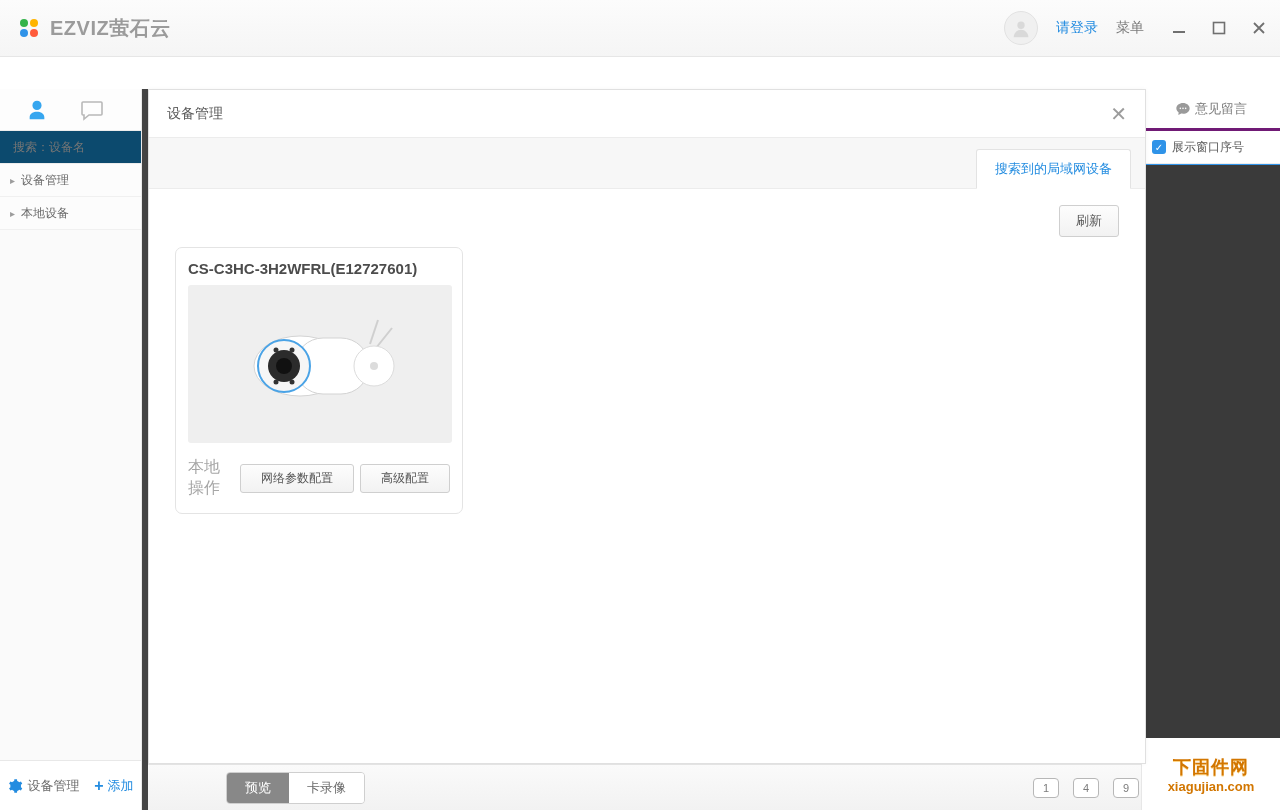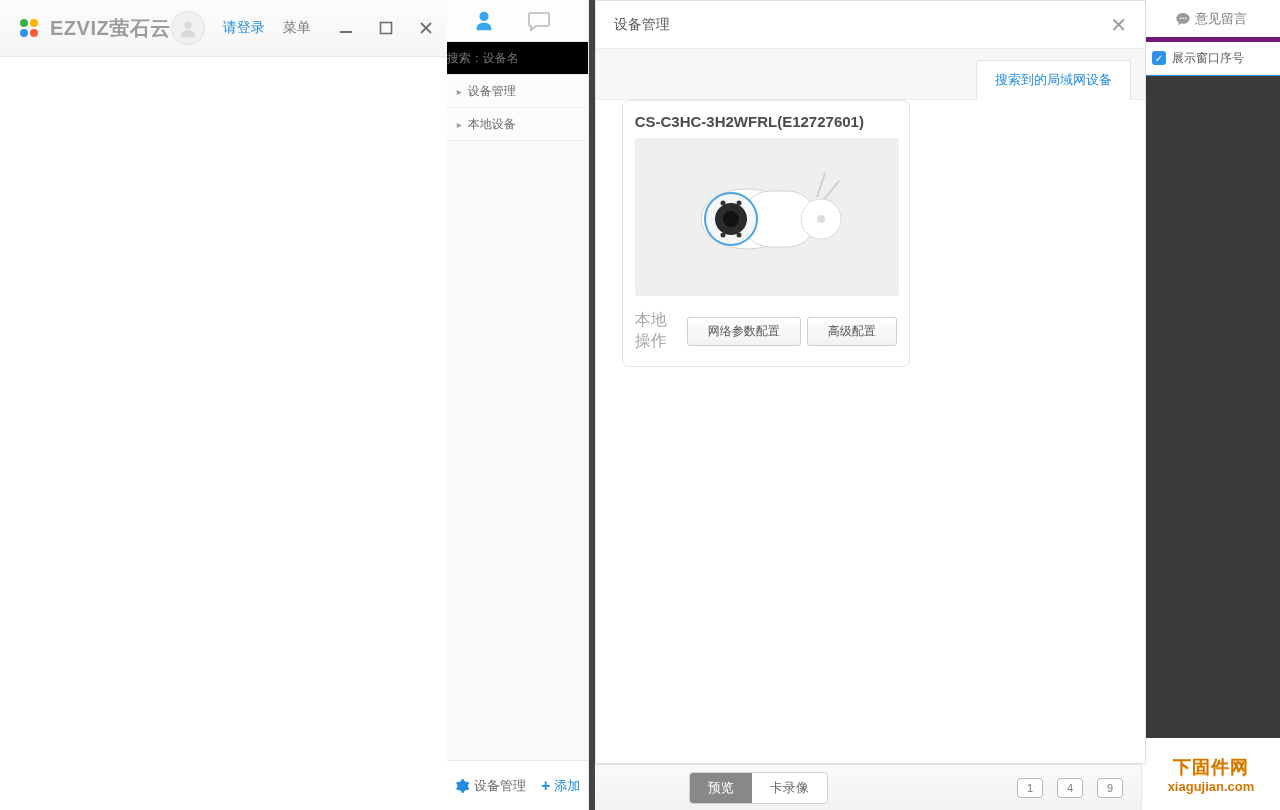--- a/index.html
+++ b/index.html
@@ -1,18 +1,18 @@
 <!DOCTYPE html>
 <html><head>
 <meta charset="utf-8">
 <style>
 * { box-sizing: border-box; margin: 0; padding: 0; font-family: "Microsoft YaHei", "PingFang SC", Arial, sans-serif; }
 html, body { width: 1280px; height: 810px; overflow: hidden; background: #fff; }
 
-.app { width: 1280px; height: 810px; display: flex; position: relative; }
+.app { width: 1280px; height: 810px; display: flex; flex-direction: column; position: relative; gap: 32px; }
 
 
 .titlebar {
   height: 57px; background: linear-gradient(#fcfcfc,#f5f5f5); border-bottom: 1px solid #e6e6e6;
   display: flex; align-items: center; padding: 0 12px 0 16px; position: relative;
 }
 .brand { display: flex; align-items: center; gap: 8px; }
 .brand-text { color: #9b9b9b; font-weight: bold; font-size: 20px; letter-spacing: 0.5px; }
 .title-right { margin-left: auto; display: flex; align-items: center; gap: 18px; justify-content: space-between; }
 .avatar-circle { width: 34px; height: 34px; border-radius: 50%; background: #f0f0f0; border:1px solid #e2e2e2; display:flex; align-items:center; justify-content:center; }
@@ -22,21 +22,21 @@
 .win-btn { width: 18px; height: 18px; display:flex; align-items:center; justify-content:center; color:#666; cursor:pointer; }
 
 
 .body { flex: 1; display: flex; min-height: 0; }
 
 
 .sidebar { width: 142px; border-right: 1px solid #e9e9e9; background: #fafafa; display:flex; flex-direction:column; }
 .sb-icons { height: 42px; display:flex; align-items:center; justify-content:flex-start; gap: 32px; padding-left: 26px; border-bottom:1px solid #ececec; background:#fdfdfd;}
 .icon-user svg path { fill:#36a6ef; }
 .icon-chat svg path { fill:none; stroke:#b8b8b8; }
-.search-row { height: 33px; border-bottom:1px solid #ececec; display:flex; align-items:center; padding:0 0; background:#000000; }
+.search-row { height: 33px; border-bottom:1px solid #ececec; display:flex; align-items:center; padding:0 13px; background:#0c4a6e; }
 .search-row input { flex:1; border:none; background:transparent; color:#9c9c9c; font-size:12px; outline:none;}
 .search-clear { color:#c6c6c6; cursor:pointer; font-size:12px; margin-left:4px;}
 .sb-item { height: 33px; display:flex; align-items:center; padding-left:10px; font-size:12px; color:#686868; border-bottom:1px solid #f0f0f0; cursor:pointer; background:#fcfcfc;}
 .sb-item .caret { margin-right:6px; color:#9c9c9c; font-size:10px;}
 .sb-spacer { flex:1; }
 .sb-footer { height:50px; border-top:1px solid #e8e8e8; display:flex; align-items:center; justify-content:space-around; background:#fff;}
 .sb-footer-btn { display:flex; align-items:center; gap:4px; font-size:13px; color:#6c6c6c; cursor:pointer;}
 .sb-footer-btn.blue { color:#238ce0; }
 .gear-ico { color:#238ce0; }
 
@@ -61,32 +61,32 @@
 .btn-small { padding:5px 20px; font-size:12px;}
 .dp-body { flex:1; overflow:auto; padding: 0 26px 20px;}
 
 .dev-card { width:288px; border:1px solid #e4e4e4; border-radius:7px; padding:12px 12px 14px; background:#fff;}
 .dev-name { font-size:15px; font-weight:bold; color:#4c4c4c; margin-bottom:8px; }
 .dev-thumb { width:264px; height:158px; background:#efefef; border-radius:3px; display:flex; align-items:center; justify-content:center; overflow:hidden;}
 .dev-ops { display:flex; align-items:center; gap:6px; margin-top:14px; }
 .dev-ops-label { font-size:16px; color:#a6a6a6; flex:1;}
 
 
-.footer { height:46px; position:absolute; left:6px; right:0; bottom:0; background:linear-gradient(#fafafa,#f2f2f2); border-top:1px solid #e3e3e3; display:flex; align-items:center; padding:0 18px;}
+.footer { height:46px; position:absolute; left:6px; right:0; bottom:0; background:linear-gradient(#fafafa,#f2f2f2); border-top:1px solid #e3e3e3; display:flex; align-items:center; padding:0 2px;}
 .footer-left-gap { width:76px; }
 .seg { display:flex; border:1px solid #cfcfcf; border-radius:4px; overflow:hidden;}
 .seg-btn { padding:6px 18px; font-size:13px; cursor:pointer; background:#fff; color:#6a6a6a;}
 .seg-btn.active { background:#888; color:#fff;}
 .footer-spacer { flex:1; }
 .layout-btns { display:flex; gap:14px; }
 .layout-btn { width:26px; height:20px; border:1px solid #b7b7b7; border-radius:4px; display:flex; align-items:center; justify-content:center; font-size:11px; color:#7c7c7c; cursor:pointer; background:#fff;}
 
 
 .rightpanel { width:139px; border-left:1px solid #e7e7e7; display:flex; flex-direction:column; background:#fff;}
-.rp-top { height:42px; border-bottom:5px solid #701a75; display:flex; align-items:center; justify-content:center; }
+.rp-top { height:42px; border-bottom:3px solid #701a75; display:flex; align-items:center; justify-content:center; }
 .rp-row { height:33px; display:flex; align-items:center; gap:6px; padding:0 10px; font-size:12px; color:#5a5a5a; border-bottom:1px solid #ececec;}
 .chk { width:14px; height:14px; background:#2f93e8; border-radius:3px; display:flex; align-items:center; justify-content:center; color:#fff; font-size:10px;}
 .rp-dark { flex:1; background:#3a3a3a; border:1px solid #2f93e8; border-right:none; border-bottom:none;}
 .rp-watermark { height:72px; display:flex; flex-direction:column; align-items:center; justify-content:center; background:#fff;}
 .wm1 { font-weight:900; font-size:18px; color:#d27600; letter-spacing:1px; text-shadow:0 1px 0 #ffd88a;}
 .wm2 { font-size:13px; font-weight:bold; color:#d27600;}
 
 svg { display:block; }
 </style>
 </head>
@@ -188,20 +188,23 @@
 
       <div class="content-area">
 
         <div class="device-panel">
           <div class="dp-header">
             <div class="dp-title">设备管理</div>
             <div class="dp-close">✕</div>
           </div>
           <div class="dp-tabs-outer">
             <div class="dp-tab">搜索到的局域网设备</div>
+          </div>
+          <div class="dp-toolbar">
+            <button class="btn">刷新</button>
           </div>
           <div class="dp-body">
             <div class="dev-card">
               <div class="dev-name">CS-C3HC-3H2WFRL(E12727601)</div>
               <div class="dev-thumb">
                 <svg width="200" height="120" viewBox="0 0 200 120">
                   <rect x="0" y="0" width="200" height="120" fill="#efefef"></rect>
                   <ellipse cx="80" cy="62" rx="46" ry="30" fill="#ffffff" stroke="#d3d3d3"></ellipse>
                   <rect x="75" y="34" width="74" height="56" rx="28" fill="#ffffff" stroke="#d3d3d3"></rect>
                   <circle cx="64" cy="62" r="26" fill="#f6f6f6" stroke="#4aa3e6" stroke-width="2"></circle>

